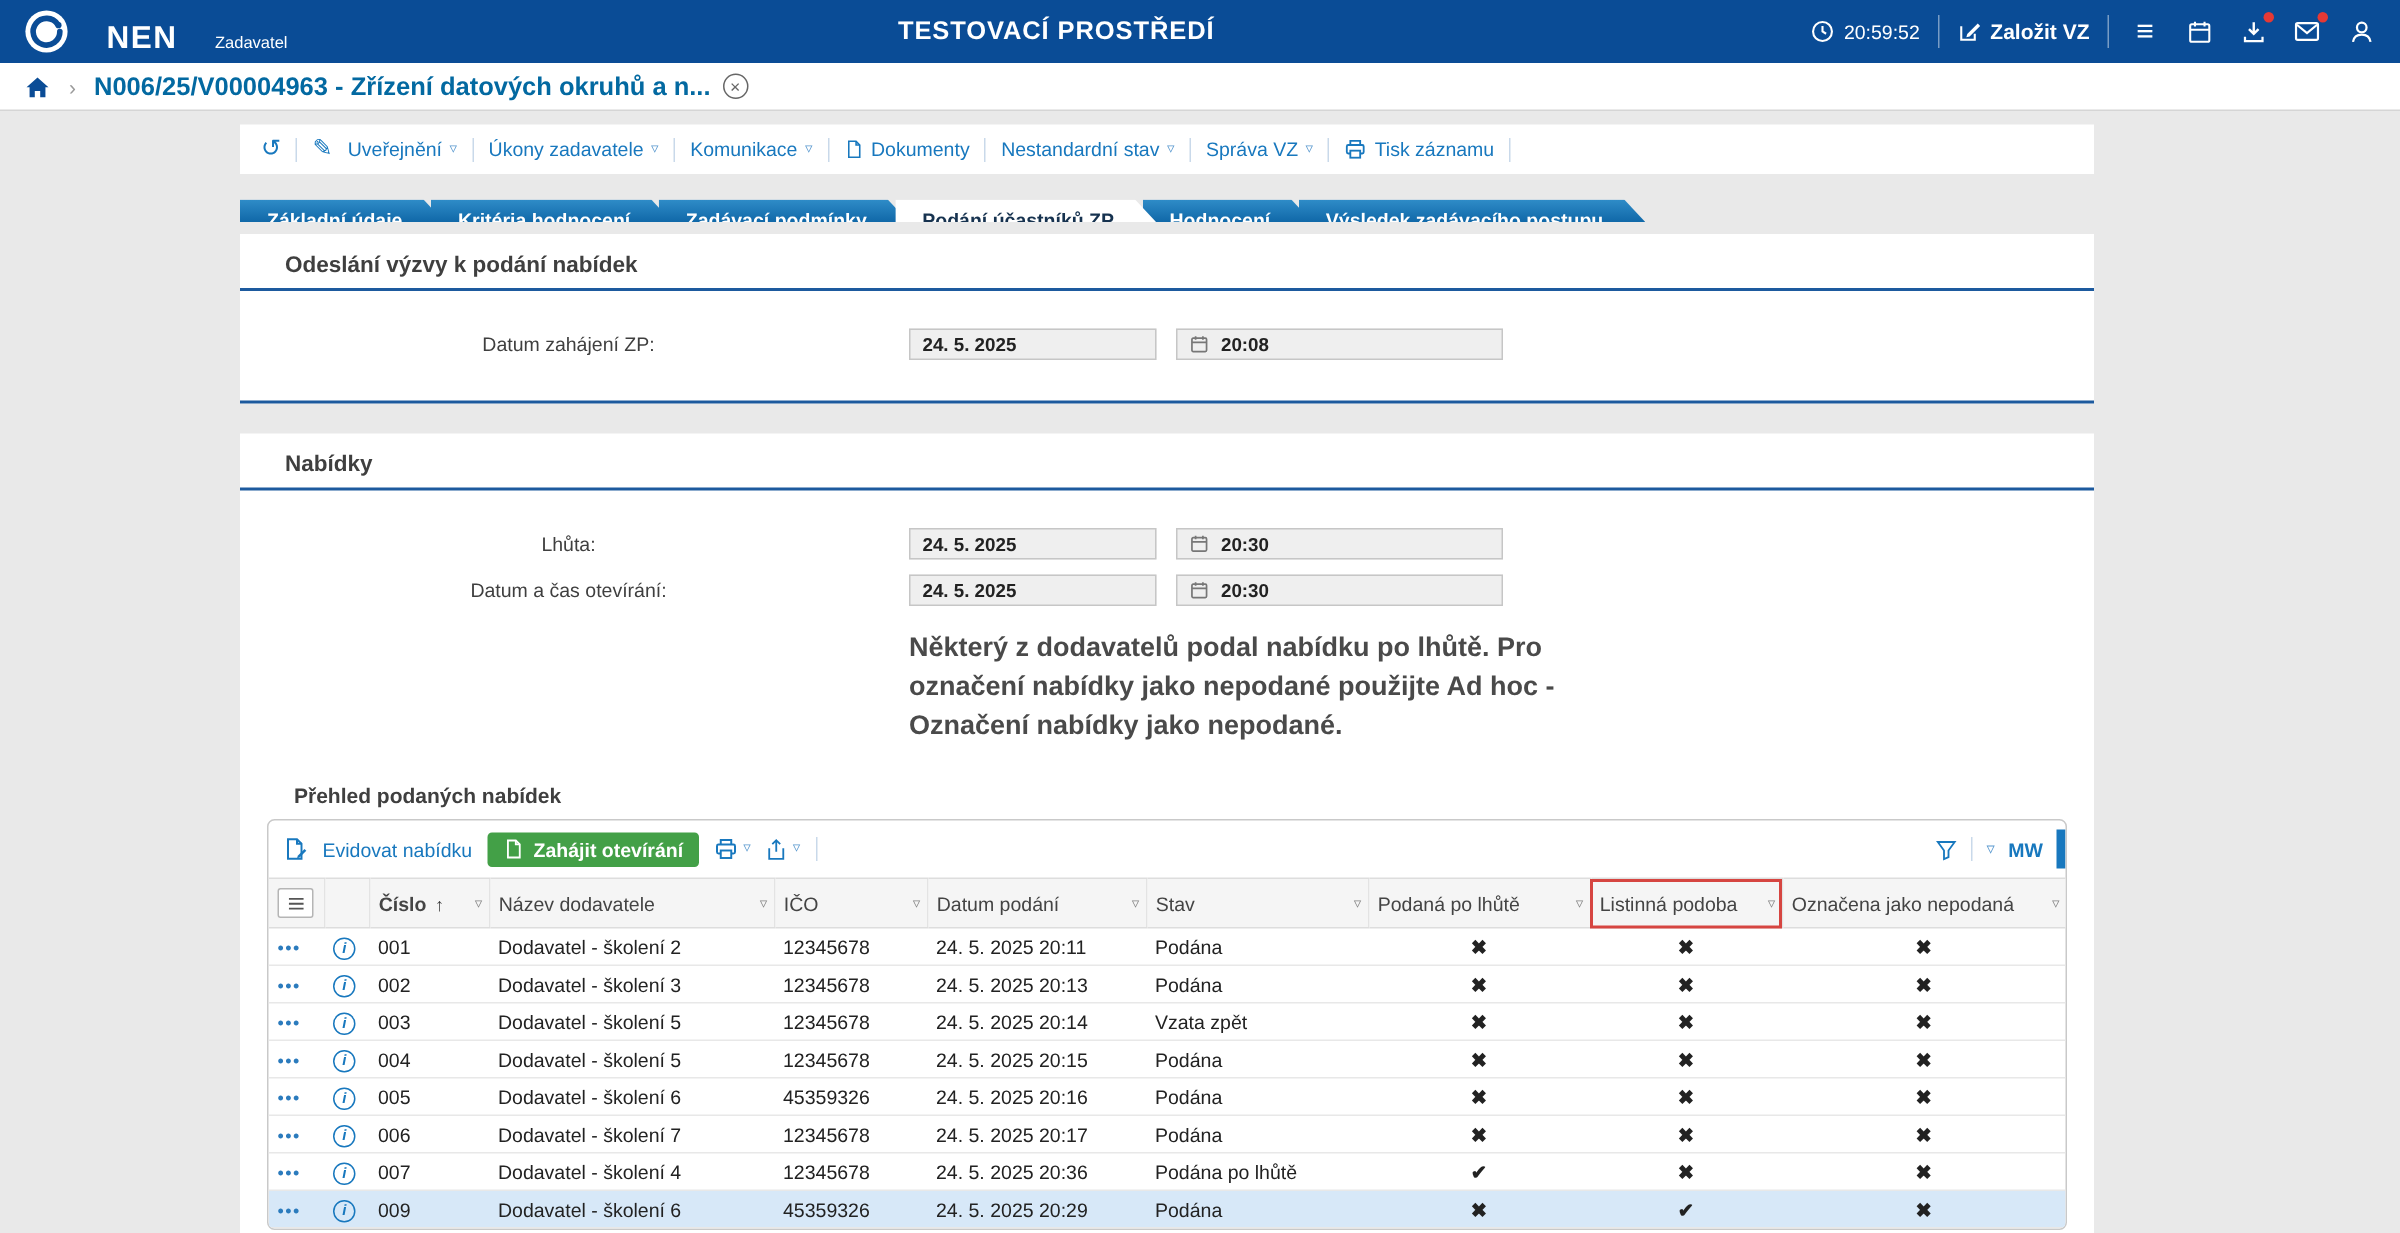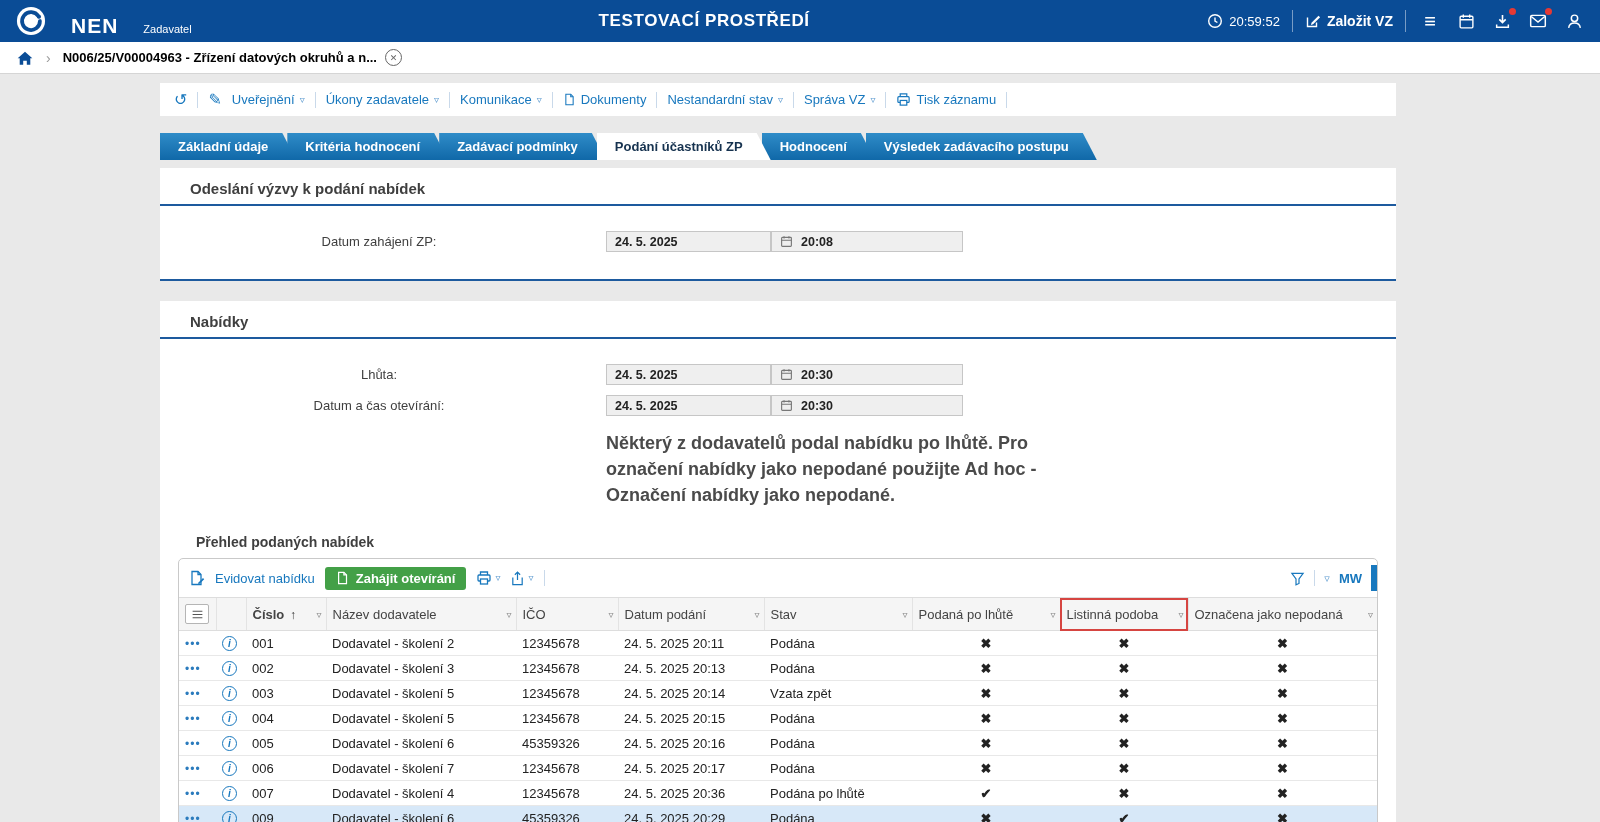--- a/index.html
+++ b/index.html
@@ -19,53 +19,53 @@
   .clock-text { font-size:13px; }
   .create-label { font-size:14px; font-weight:bold; }
   .top-icon { position:relative; display:flex; align-items:center; justify-content:center; width:24px; height:24px; cursor:pointer; }
   .hamburger { font-size:20px; line-height:1; }
   .badge-dot::after { content:""; position:absolute; top:-1px; right:-2px; width:7px; height:7px; border-radius:50%; background:#e53935; }
 
   
   .crumbbar { height:32px; background:#fff; border-bottom:1px solid #d5d5d5; display:flex; align-items:center; gap:12px; padding:0 16px; }
   .crumb-chevron { color:#9a9a9a; font-size:14px; }
   .crumb-item { display:flex; align-items:center; gap:8px; }
-  .crumb-text { font-weight:bold; font-size:13px; color:#000000; }
+  .crumb-text { font-weight:bold; font-size:17px; color:#0369a1; }
   .crumb-close { width:17px; height:17px; border:1.5px solid #666; border-radius:50%; color:#666; font-size:9px; display:flex; align-items:center; justify-content:center; cursor:pointer; }
 
   
   .content { width:1236px; margin-left:160px; }
 
   
   .rec-toolbar { margin-top:9px; background:#fff; height:33px; display:flex; align-items:center; gap:10px; padding:0 14px; }
   .tool-glyph { color:#1878be; font-size:16px; cursor:pointer; line-height:1; }
   .vsep { width:1px; height:16px; background:#c9d9ea; }
   .tool-link { display:flex; align-items:center; gap:5px; color:#1878be; font-size:13px; cursor:pointer; white-space:nowrap; }
   .caret { color:#5d9bd0; font-size:10px; line-height:1; }
 
   
-  .tabs { display:flex; margin-top:17px; height:27px; padding-left:0; }
+  .tabs { display:flex; margin-top:17px; height:15px; padding-left:0; }
   .tab { position:relative; background:linear-gradient(#2f8cc8,#1068a8); color:#fff; font-weight:bold; font-size:13px;
          line-height:27px; padding:0 28px 0 18px; margin-right:-9px; cursor:pointer;
          clip-path:polygon(0 0, calc(100% - 14px) 0, 100% 100%, 0 100%); }
   .tab.active { background:#fff; color:#16324f; }
 
   
   .panel { background:#fff; }
   .panel-a { margin-top:8px; border-bottom:2px solid #1d5a9e; }
   .panel-b { margin-top:20px; border-bottom:2px solid #1d5a9e; min-height:527px; padding-bottom:18px; }
   .sec-title { padding:12px 30px 7px; font-size:15px; font-weight:bold; color:#3f3f3f; }
   .sec-rule { height:2px; background:#1d5a9e; }
   .sec-body { padding:15px 0 17px; }
 
   .field-row { display:flex; align-items:center; margin:10px 0; }
   .field-label { width:446px; text-align:center; padding-right:8px; font-size:13px; color:#3f3f3f; }
   .input-box { height:21px; background:#efefef; border:1px solid #c6c6c6; display:flex; align-items:center; padding:0 8px; font-size:12.5px; font-weight:600; color:#222; }
   .input-date { width:165px; }
-  .input-time { width:192px; margin-left:0; gap:8px; }
+  .input-time { width:218px; margin-left:13px; gap:8px; }
 
   .note { margin:14px 0 0 446px; width:436px; font-weight:bold; color:#4a4a4a; line-height:1.45; font-size:18px; }
 
   .sub-title { margin:26px 0 8px 36px; font-size:14px; font-weight:bold; color:#3f3f3f; }
 
   
   .card { margin:0 18px; border:1px solid #c9c9c9; border-radius:5px; background:#fff; overflow:hidden; }
   .card-toolbar { display:flex; align-items:center; gap:10px; padding:6px 10px; height:38px; }
   .link-btn { display:flex; align-items:flex-end; gap:10px; color:#1878be; font-size:13px; cursor:pointer; white-space:nowrap; }
   .green-btn { display:flex; align-items:center; gap:6px; background:#43a047; color:#fff; font-size:13px; font-weight:bold; border:none; border-radius:3px; padding:4px 11px; cursor:pointer; }

